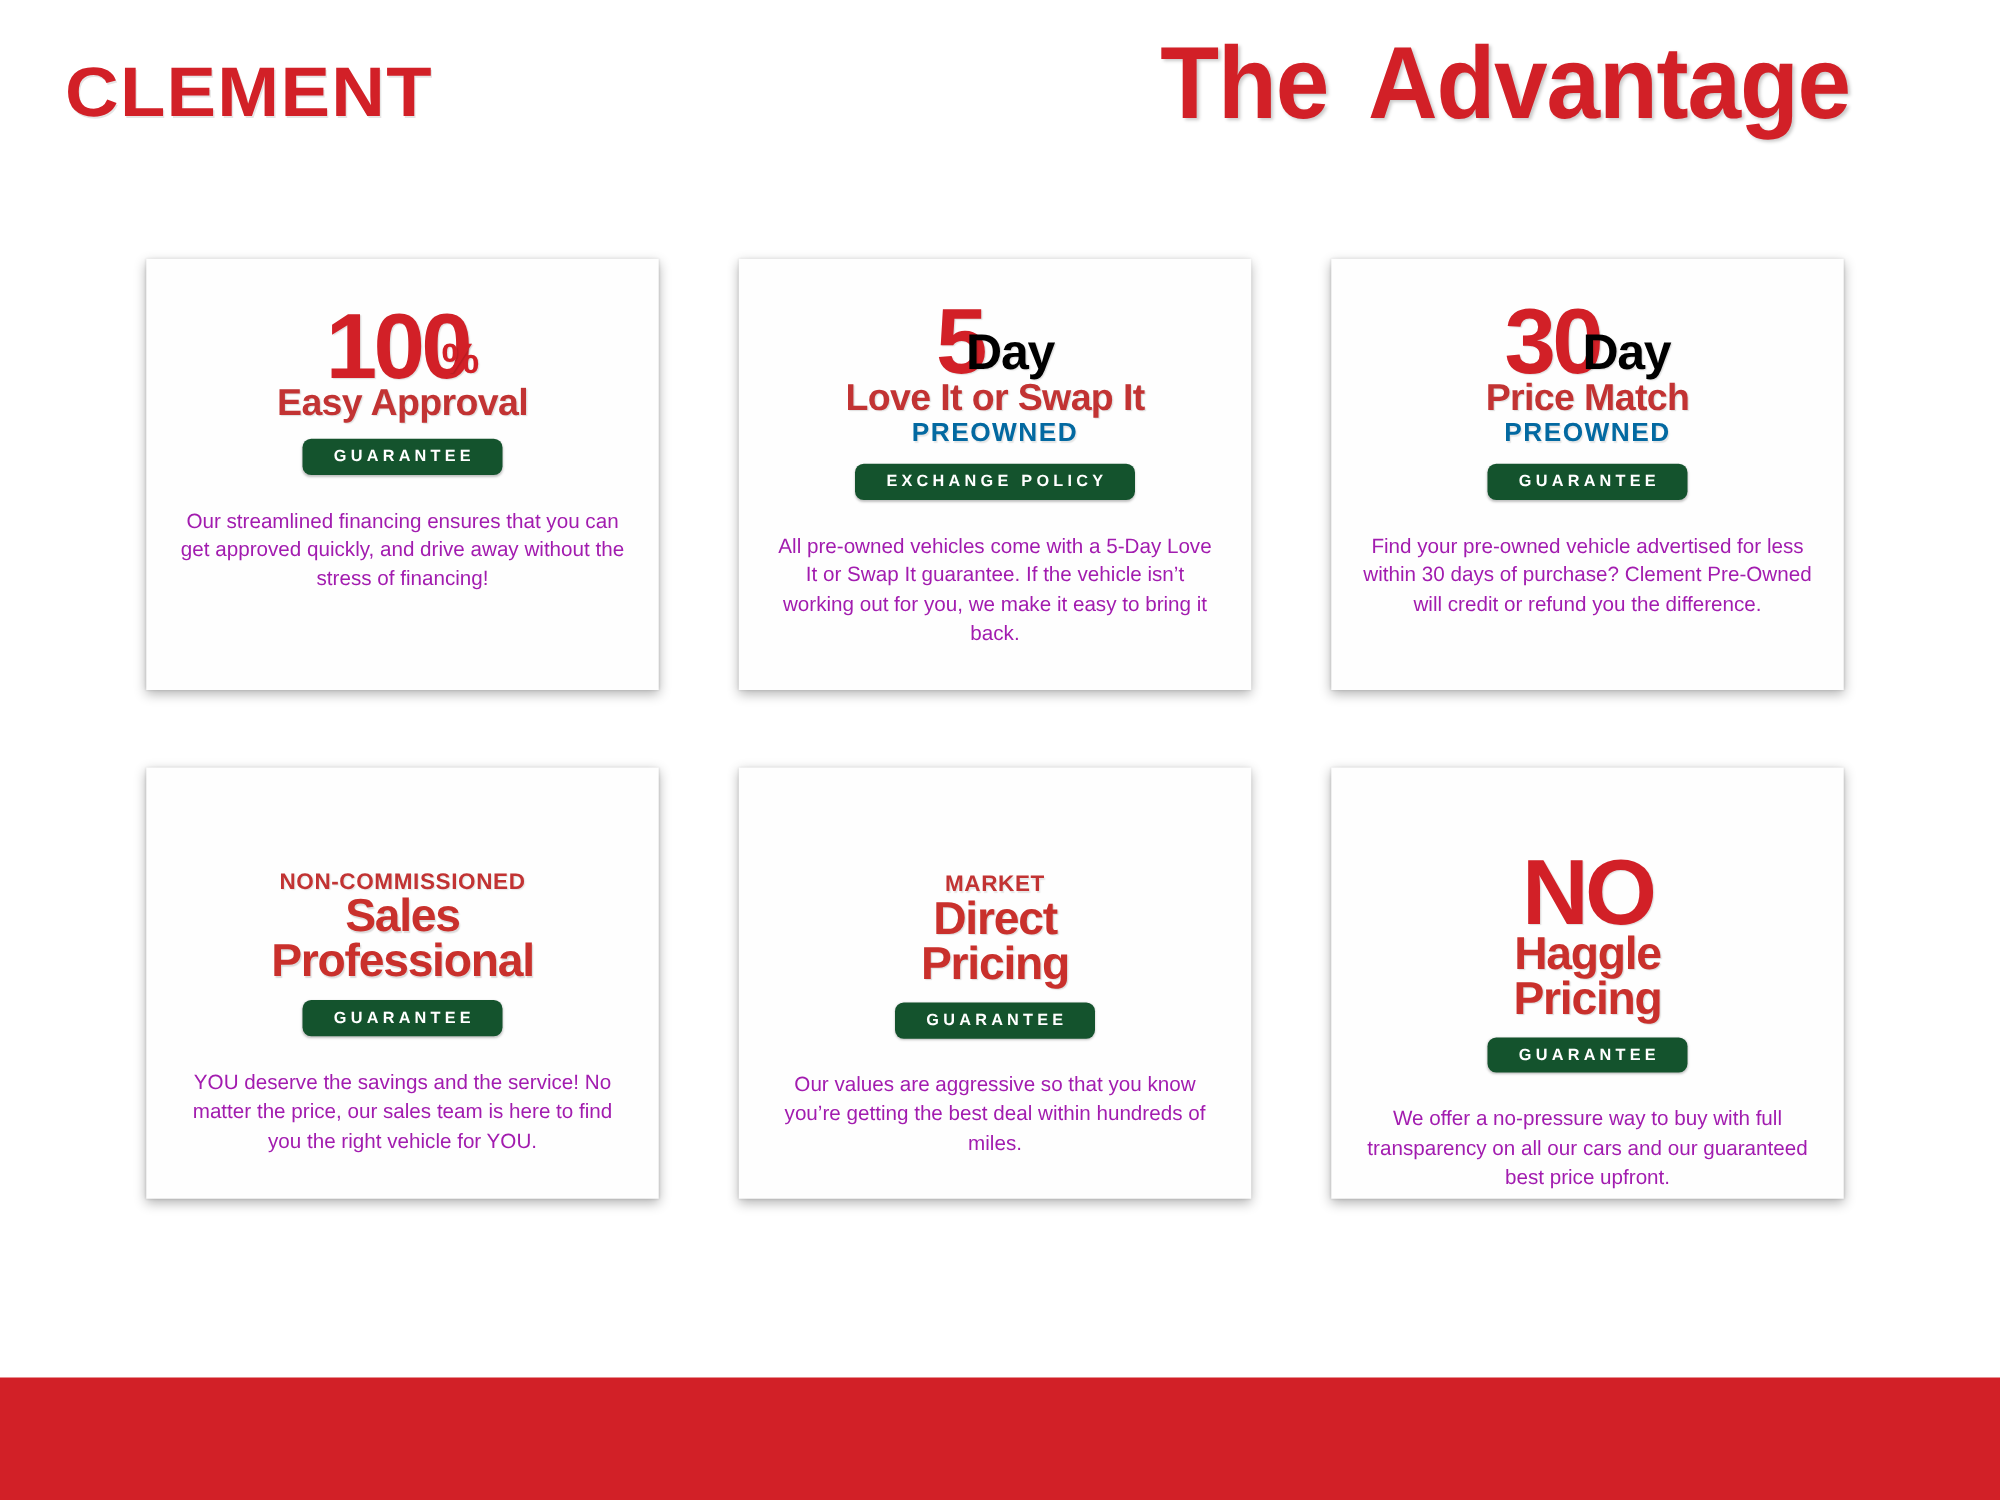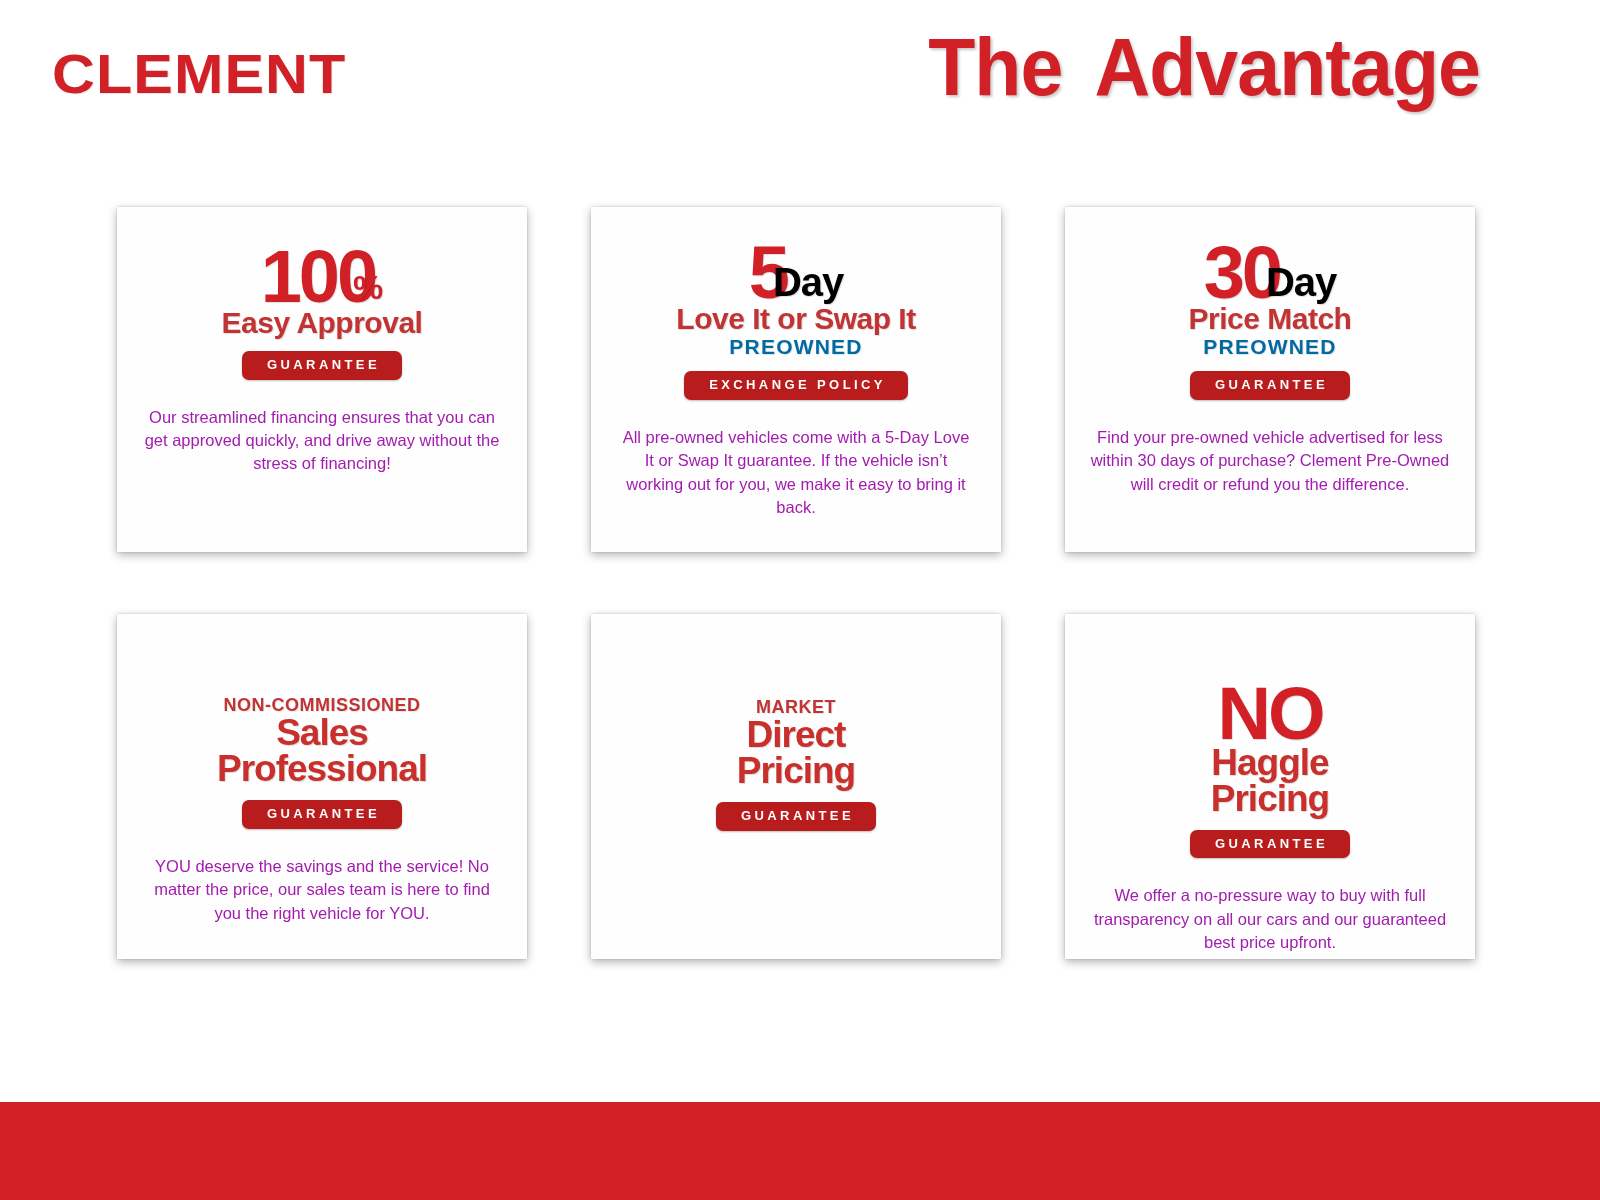--- a/index.html
+++ b/index.html
@@ -155,21 +155,21 @@
     color: #0369a1;
     letter-spacing: 1.2px;
     line-height: 1.1;
     margin-top: 1px;
     text-shadow: 1px 1px 1px rgba(0,0,0,0.10);
   }
 
   
   .pill {
     margin-top: 13px;
-    background: #b91c1c;
+    background: #14532d;
     color: #ffffff;
     border-radius: 7px;
     font-size: 13px;
     font-weight: bold;
     letter-spacing: 3.4px;
     padding: 7px 22px 7px 25px;
     line-height: 1.1;
     white-space: nowrap;
     box-shadow: 0 1px 2px rgba(0,0,0,0.25);
   }
@@ -262,20 +262,21 @@
     <div class="body-copy">YOU deserve the savings and the service! No matter the price, our sales team is here to find you the right vehicle for YOU.</div>
   </div>
 
   <div class="card card-5">
     <div class="hero">
       <div class="kicker">MARKET</div>
       <div class="title-xl">Direct</div>
       <div class="title-xl">Pricing</div>
     </div>
     <div class="pill">GUARANTEE</div>
+    <div class="body-copy">Our values are aggressive so that you know you’re getting the best deal within hundreds of miles.</div>
   </div>
 
   <div class="card card-6">
     <div class="hero">
       <div class="lockup">
         <span class="big">NO</span>
       </div>
       <div class="title-xl">Haggle</div>
       <div class="title-xl">Pricing</div>
     </div>

